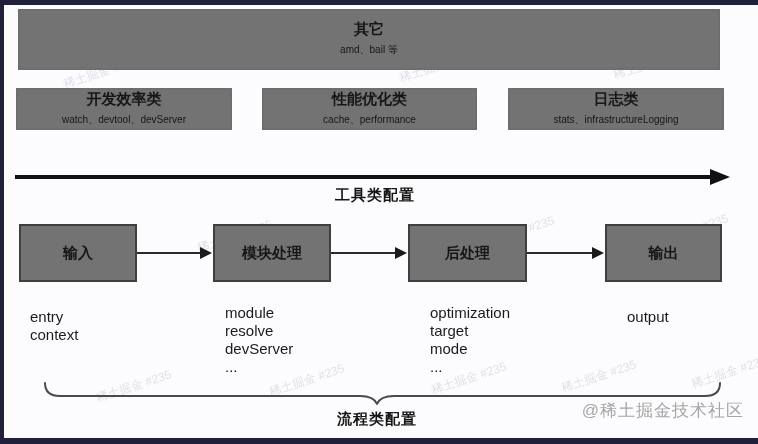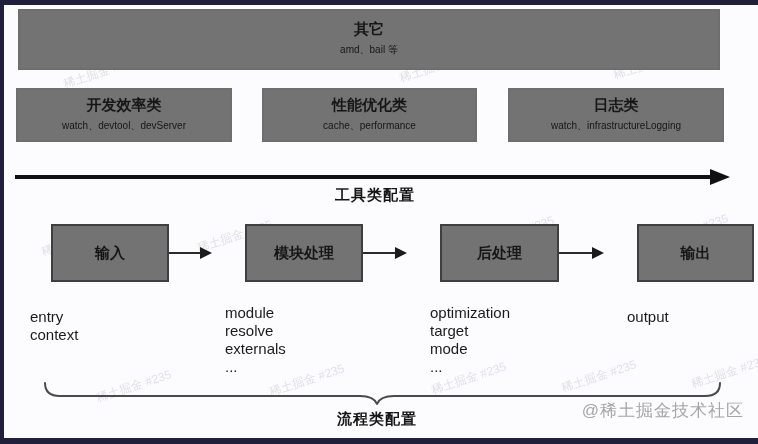--- a/index.html
+++ b/index.html
@@ -25,29 +25,28 @@
     border: 2px solid #6e6e6e;
     display: flex; flex-direction: column;
     align-items: center; justify-content: center;
     text-align: center;
   }
   .box .title { font-size: 15px; font-weight: bold; line-height: 20px; }
   .box .subtitle { font-size: 10px; line-height: 20px; margin-top: 1px; }
 
   .top-box { left: 18px; top: 9px; width: 702px; height: 61px; }
 
-  .tool-box { top: 88px; height: 54px; }
+  .tool-box { top: 88px; height: 42px; }
   .tool-box-0 { left: 16px;  width: 216px; }
   .tool-box-1 { left: 262px; width: 215px; }
   .tool-box-2 { left: 508px; width: 216px; }
 
   .flow-box {
     top: 224px; height: 58px;
     border: 2px solid #3f3f3f;
-    margin-left: 32px;
   }
   .flow-box .title { font-size: 15px; font-weight: bold; }
   .flow-box-0 { left: 19px;  width: 118px; }
   .flow-box-1 { left: 213px; width: 118px; }
   .flow-box-2 { left: 408px; width: 119px; }
   .flow-box-3 { left: 605px; width: 117px; }
 
   .axis-label {
     position: absolute; left: 0; top: 186px; width: 750px;
     text-align: center; font-size: 15px; font-weight: bold;
@@ -119,21 +118,21 @@
   <div class="box tool-box tool-box-0">
     <div class="title">开发效率类</div>
     <div class="subtitle">watch、devtool、devServer</div>
   </div>
   <div class="box tool-box tool-box-1">
     <div class="title">性能优化类</div>
     <div class="subtitle">cache、performance</div>
   </div>
   <div class="box tool-box tool-box-2">
     <div class="title">日志类</div>
-    <div class="subtitle">watch、infrastructureLogging</div>
+    <div class="subtitle">stats、infrastructureLogging</div>
   </div>
 
   <svg class="lines" width="758" height="444" viewBox="0 0 758 444">
 
     <g>
       <line class="arrow-line" x1="15" y1="177" x2="712" y2="177"></line>
       <polygon class="arrow-head" points="710,169 730,177 710,185"></polygon>
     </g>
 
     <g>
@@ -168,21 +167,21 @@
     <div class="title">输出</div>
   </div>
 
   <div class="props props-0">
     <div>entry</div>
     <div>context</div>
   </div>
   <div class="props props-1">
     <div>module</div>
     <div>resolve</div>
-    <div>externals</div>
+    <div>devServer</div>
     <div>...</div>
   </div>
   <div class="props props-2">
     <div>optimization</div>
     <div>target</div>
     <div>mode</div>
     <div>...</div>
   </div>
   <div class="props props-3">
     <div>output</div>

